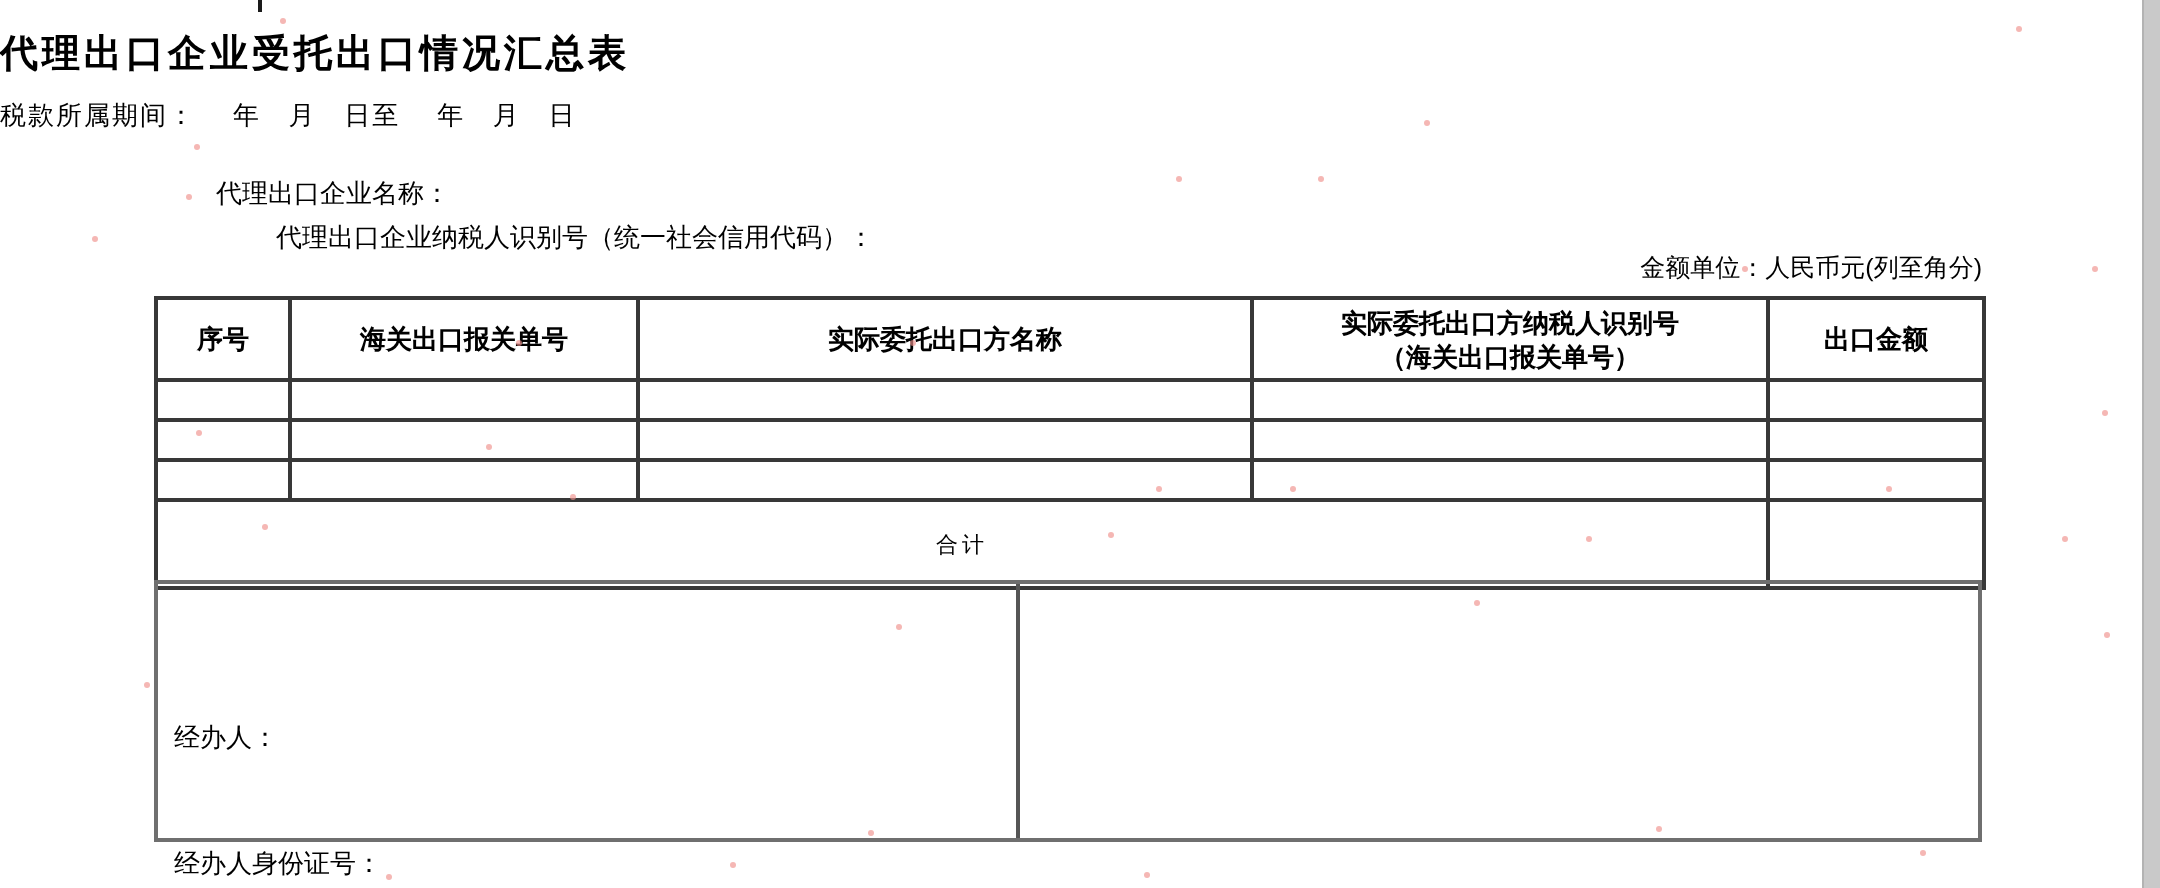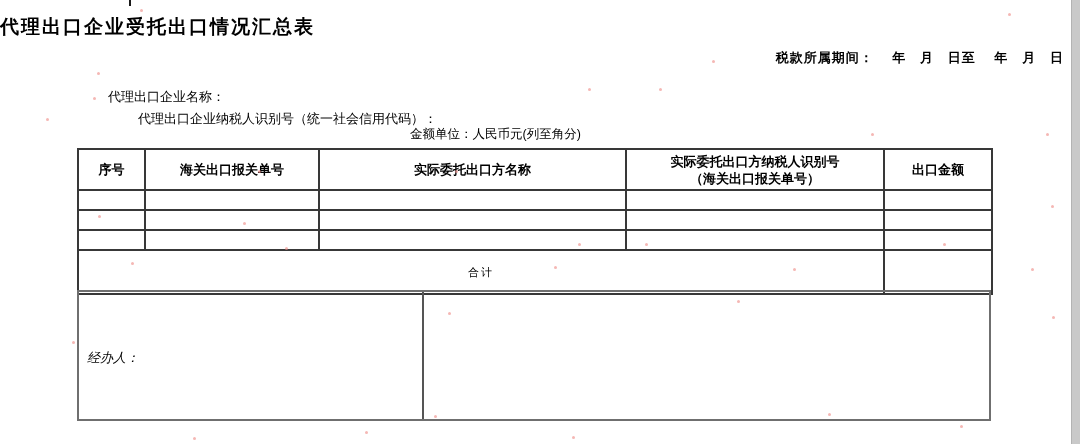--- a/index.html
+++ b/index.html
@@ -19,29 +19,29 @@
   }
   
   .top-tick { position: absolute; left: 129px; top: 0; width: 2px; height: 6px; background: #1a1a1a; }
 
   .doc-title {
     position: absolute; left: 0; top: 14px; width: 1064px;
     text-align: left; font-size: 19px; font-weight: bold; letter-spacing: 2px;
   }
   .doc-subtitle {
     position: absolute; left: 0; top: 49px; width: 1064px;
-    text-align: right; font-size: 13px; font-weight: bold;
+    text-align: left; font-size: 13px; font-weight: normal;
     white-space: pre; letter-spacing: 1px;
   }
   .label-line { position: absolute; left: 108px; font-size: 13px; white-space: pre; }
   .label-name  { top: 88px; }
   .label-taxid { top: 110px; margin-left: 30px; }
   .unit-note {
     position: absolute; top: 126px; left: 0; width: 991px;
-    text-align: center; font-size: 12.5px; white-space: pre;
+    text-align: right; font-size: 12.5px; white-space: pre;
   }
 
   
   table.main {
     position: absolute; left: 77px; top: 148px;
     width: 914px; border-collapse: collapse; table-layout: fixed;
     border: 2px solid #8a8a8a;
     padding-left: 16px;
   }
   table.main th, table.main td {
@@ -54,22 +54,22 @@
   tr.data-row  { height: 20px; }
   tr.total-row { height: 44px; }
   tr.total-row td.total-cell { font-size: 11px; font-weight: normal; letter-spacing: 2px; margin-top: 21px; }
 
   
   .footer-box {
     position: absolute; left: 77px; top: 290px; width: 914px; height: 131px;
     border: 2px solid #6f6f6f; display: flex;
   }
   .footer-left {
-    width: 345px; border-right: 2px solid #555;
-    padding: 13px 0 0 8px; font-size: 13px; line-height: 21px; white-space: pre; font-style: italic;
+    width: 431px; border-right: 2px solid #555;
+    padding: 24px 0 0 8px; font-size: 13px; line-height: 21px; white-space: pre;
   }
   .footer-right {
     flex: 1; padding: 29px 0 0 6px; font-size: 13px; line-height: 25px; white-space: pre;
   }
 
   
   .dot {
     position: absolute; width: 3px; height: 3px; border-radius: 50%;
     background: #f0908c; opacity: 0.65;
   }
@@ -133,20 +133,21 @@
     <tr class="total-row">
       <td class="total-cell" colspan="4">合计</td>
       <td></td>
     </tr>
   </tbody>
     </table>
 
   <div class="footer-box">
     <div class="footer-left">
       <div>经办人：</div>
+      <div>经办人身份证号：</div>
       
       
     </div>
   </div>
 
 <div class="dot" style="left: 140px; top: 9px;"></div>
     <div class="dot" style="left: 1008px; top: 13px;"></div>
     <div class="dot" style="left: 712px; top: 60px;"></div>
     <div class="dot" style="left: 97px; top: 72px;"></div>
     <div class="dot" style="left: 93px; top: 97px;"></div>

